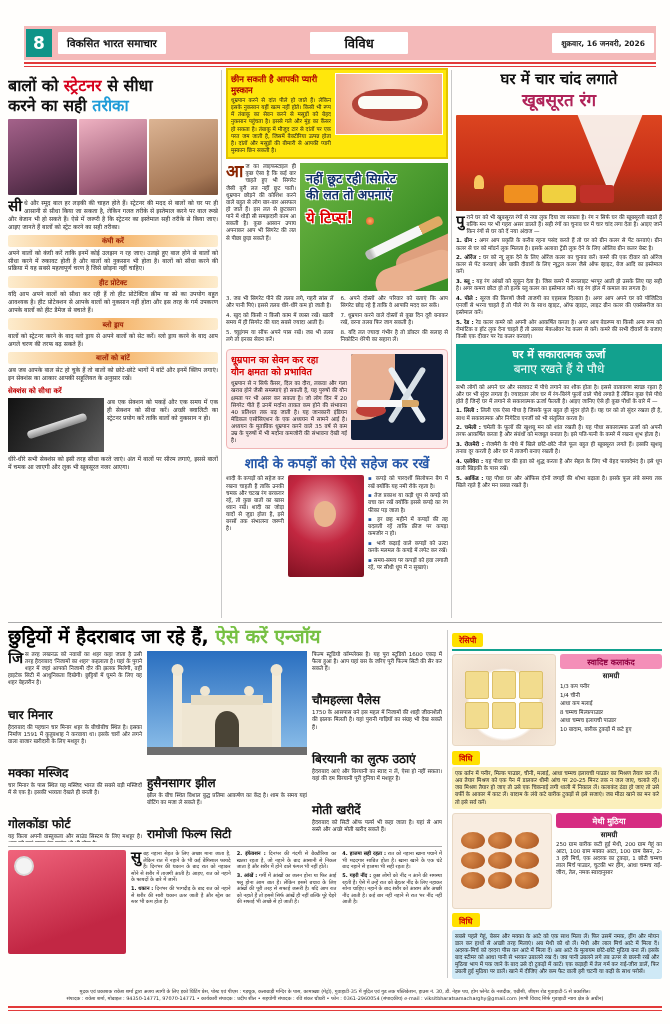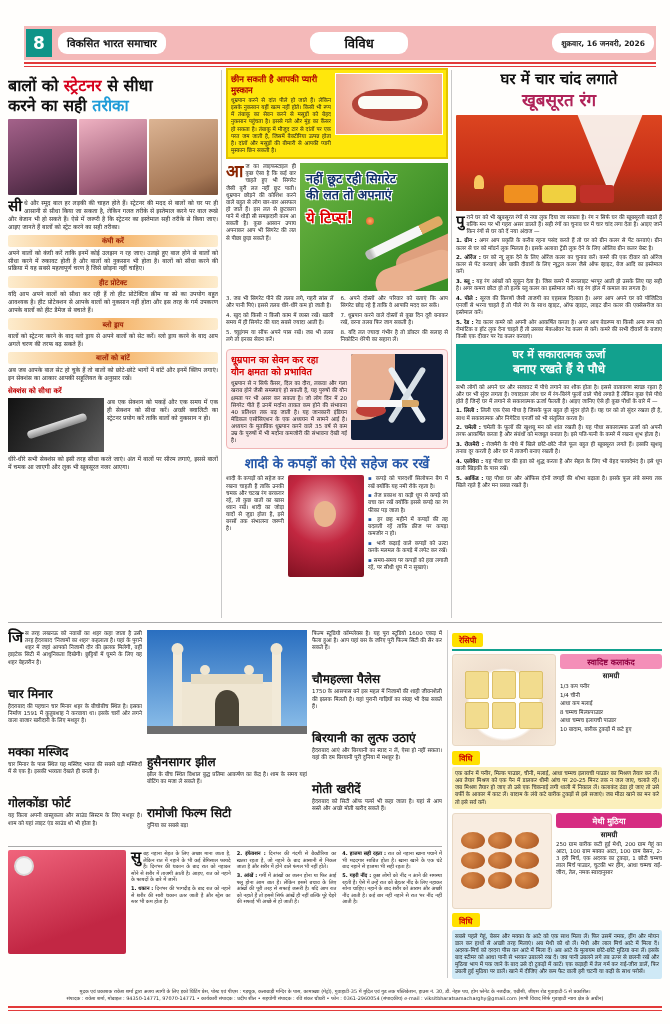--- a/index.html
+++ b/index.html
@@ -3,21 +3,21 @@
 <meta charset="utf-8">
 <style>
   * { margin:0; padding:0; box-sizing:border-box; }
   html,body { background:#e8e8e8; }
   body { font-family:"DejaVu Sans","Liberation Sans",sans-serif; }
   .page { position:relative; width:670px; height:1024px; margin:0 auto; background:#fffefc; overflow:hidden; }
 
   
   .header { position:absolute; left:24px; right:14px; top:26px; height:34px; background:#f4b9b9; display:flex; align-items:center; gap:6px; padding:0 2px; }
   .pageno { width:26px; height:28px; background:#0f9488; color:#fff; font-weight:bold; font-size:17px; display:flex; align-items:center; justify-content:center; }
-  .wbox { background:#fff; border-radius:9px; }
+  .wbox { background:#fff; border-radius:1px; }
   .mast { font-weight:bold; font-size:10.5px; padding:4px 9px; color:#111; }
   .secttl { font-weight:bold; font-size:13px; padding:2px 34px; color:#111; }
   .datebox { font-weight:bold; font-size:7.5px; padding:5px 9px; color:#222; }
   .spacer { flex:1; }
   .dblrule { position:absolute; left:24px; right:14px; top:62px; border-top:2.5px solid #e23a3a; height:5px; border-bottom:1px solid #e23a3a; }
   .redrule-b { border-top:2.5px solid #e23a3a; height:5px; border-bottom:1px solid #e23a3a; margin-top:3px; }
 
   
   .vrule { position:absolute; width:1px; background:#c9c9c9; }
   .hrule { position:absolute; height:1px; background:#aaa; }
@@ -97,21 +97,21 @@
   .col-h2 { font-weight:bold; font-size:17px; text-align:center; color:#b02359; }
   .bedroom { height:96px; margin:4px 0 3px; position:relative; overflow:hidden; border-radius:1px;
              background:linear-gradient(180deg,#dc4520 0%,#c83018 55%,#8e2e16 100%); }
   .canopy { position:absolute; right:18px; top:-4px; width:0; height:0; border-left:34px solid transparent; border-right:34px solid transparent; border-top:84px solid rgba(250,248,244,.92); }
   .pil1,.pil2,.pil3 { position:absolute; bottom:8px; width:34px; height:18px; border-radius:3px; }
   .pil1 { left:48px; background:#f09020; } .pil2 { left:86px; background:#f0d040; } .pil3 { left:124px; background:#c03028; }
   .lamp { position:absolute; left:18px; bottom:22px; width:10px; height:14px; background:#f8c860; border-radius:50% 50% 20% 20%; }
   .colitems p { margin-bottom:2.5px; }
   .plantsbox { margin:4px 0 3px; background:#12a18e; color:#fff; text-align:center; padding:4px 9px; }
   .plants-t1 { font-weight:bold; font-size:11px; line-height:1.25; }
-  .plants-t2 { font-weight:bold; font-size:12px; line-height:1.25; }
+  .plants-t2 { font-weight:normal; font-size:12px; line-height:1.25; }
   .plantitems p { margin-bottom:2.5px; }
 
   
   #hyd { position:absolute; left:8px; top:626px; width:434px; height:216px; overflow:hidden; }
   .hyd-h { font-weight:bold; font-size:19px; line-height:1.1; }
   .hyd-h .grn { color:#76c043; }
   .hydcols { display:flex; gap:5px; margin-top:4px; }
   .hc1 { width:134px; flex:none; } .hc2 { width:160px; flex:none; } .hc3 { flex:1; }
   .hsub { font-weight:bold; font-size:12px; color:#111; margin:19px 0 1px; }
   .charminar { width:100%; height:104px; display:block; margin-bottom:2px; }
@@ -300,20 +300,23 @@
     <div class="plantitems" style="margin-top:2px">
       <p class="t55"><b class="lead">1. लिली :</b> <span>लिली एक ऐसा पौधा है जिसके फूल बहुत ही सुंदर होते हैं। यह घर को तो सुंदर रखता ही है, साथ में सकारात्मक और निगेटिव एनर्जी को भी संतुलित करता है।</span></p>
       <p class="t55"><b class="lead">2. चमेली :</b> <span>चमेली के फूलों की खुशबू मन को शांत रखती है। यह पौधा सकारात्मक ऊर्जा को अपनी तरफ आकर्षित करता है और संबंधों को मजबूत बनाता है। इसे पति-पत्नी के कमरे में रखना शुभ होता है।</span></p>
       <p class="t55"><b class="lead">3. रोजमैरी :</b> <span>रोजमैरी के पौधे में खिले छोटे-छोटे नीले फूल बहुत ही खूबसूरत लगते हैं। इसकी खुशबू तनाव दूर करती है और घर में ताजगी बनाए रखती है।</span></p>
       <p class="t55"><b class="lead">4. एलोवेरा :</b> <span>यह पौधा घर की हवा को शुद्ध करता है और सेहत के लिए भी बेहद फायदेमंद है। इसे धूप वाली खिड़की के पास रखें।</span></p>
       <p class="t55"><b class="lead">5. आर्किड :</b> <span>यह पौधा घर और ऑफिस दोनों जगहों की शोभा बढ़ाता है। इसके फूल लंबे समय तक खिले रहते हैं और मन प्रसन्न रखते हैं।</span></p>
     </div>
   </section>
 
   <section id="hyd">
+    <div class="hyd-h">
+      <span>छुट्टियों में हैदराबाद जा रहे हैं, </span><span class="grn">ऐसे करें एन्जॉय</span>
+    </div>
     <div class="hydcols">
       <div class="hc1">
         <p class="t55"><span class="dropcap">जि</span><span>स तरह लखनऊ को नवाबों का शहर कहा जाता है उसी तरह हैदराबाद 'निजामों का शहर' कहलाता है। यहां के पुराने शहर में जहां आपको निजामी दौर की झलक मिलेगी, वहीं हाइटेक सिटी में आधुनिकता दिखेगी। छुट्टियों में घूमने के लिए यह शहर बेहतरीन है।</span></p>
         <div class="hsub">चार मिनार</div>
         <p class="t55">हैदराबाद की पहचान चार मिनार शहर के बीचोबीच स्थित है। इसका निर्माण 1591 में कुतुबशाह ने करवाया था। इसके चारों ओर लगने वाला बाजार खरीदारी के लिए मशहूर है।</p>
         <div class="hsub">मक्का मस्जिद</div>
         <p class="t55">चार मिनार के पास स्थित यह मस्जिद भारत की सबसे बड़ी मस्जिदों में से एक है। इसकी भव्यता देखते ही बनती है।</p>
         <div class="hsub">गोलकोंडा फोर्ट</div>
         <p class="t55">यह किला अपनी वास्तुकला और साउंड सिस्टम के लिए मशहूर है। शाम को यहां लाइट एंड साउंड शो भी होता है।</p>
       </div>

